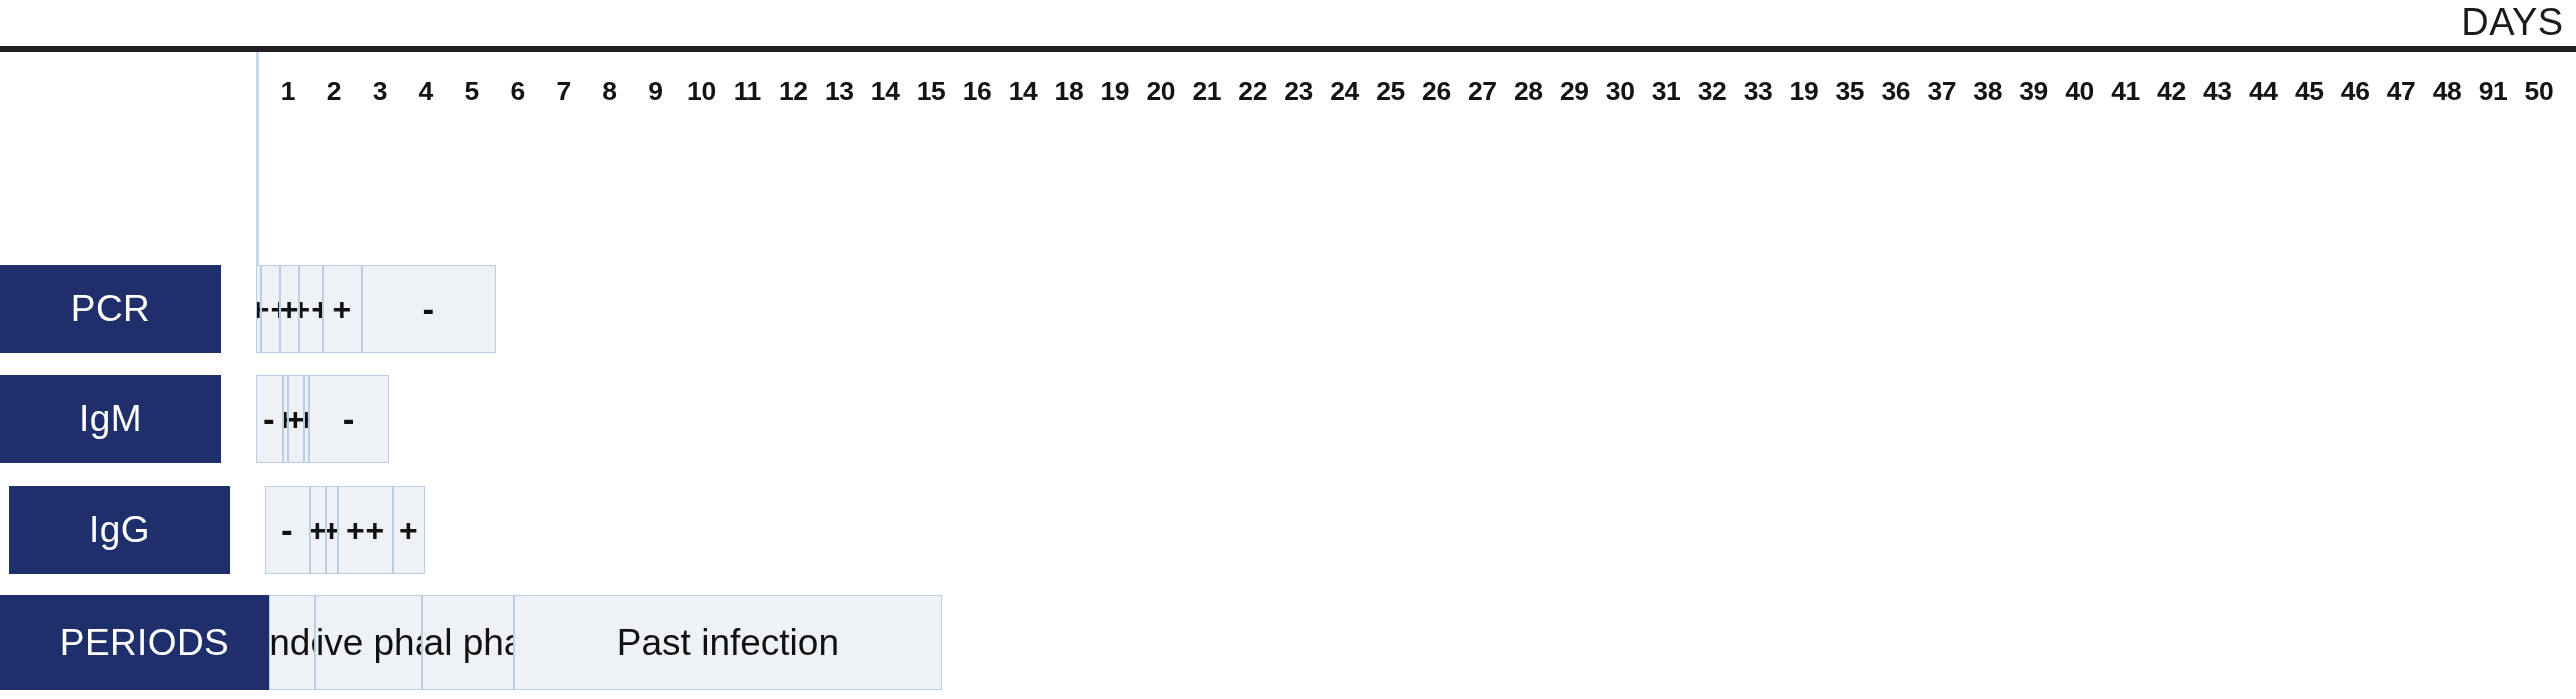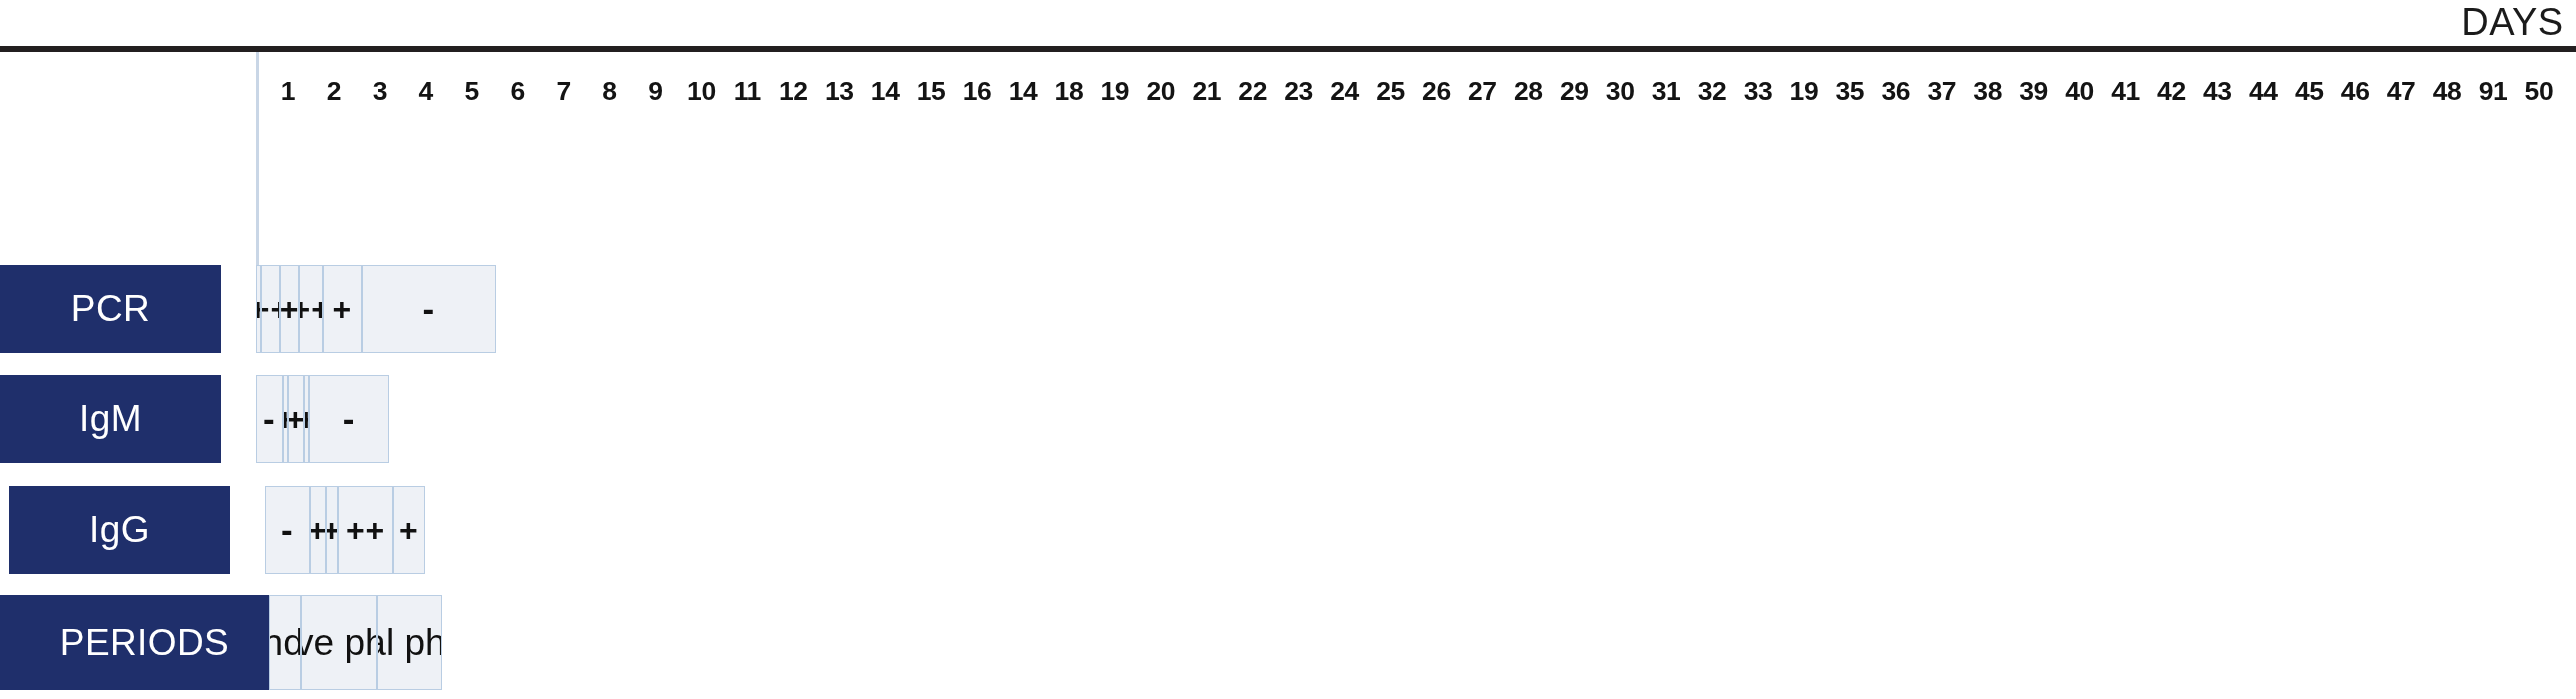--- a/index.html
+++ b/index.html
@@ -252,17 +252,18 @@
       </div>
   </div>
 
   <div class="row row-periods" id="row-3">
     <div class="row-label">PERIODS</div>
     <div class="row-gap"></div>
     <div class="segments">
         <div class="seg" style="flex: 0 0 6%;">Window</div>
         <div class="seg" style="flex: 0 0 14%;">Active phase</div>
         <div class="seg" style="flex: 0 0 12%;">Final phase</div>
+        <div class="seg" style="flex: 0 0 56%;">Past infection</div>
       </div>
   </div>
 
 </div>
 
 
 </body></html>

